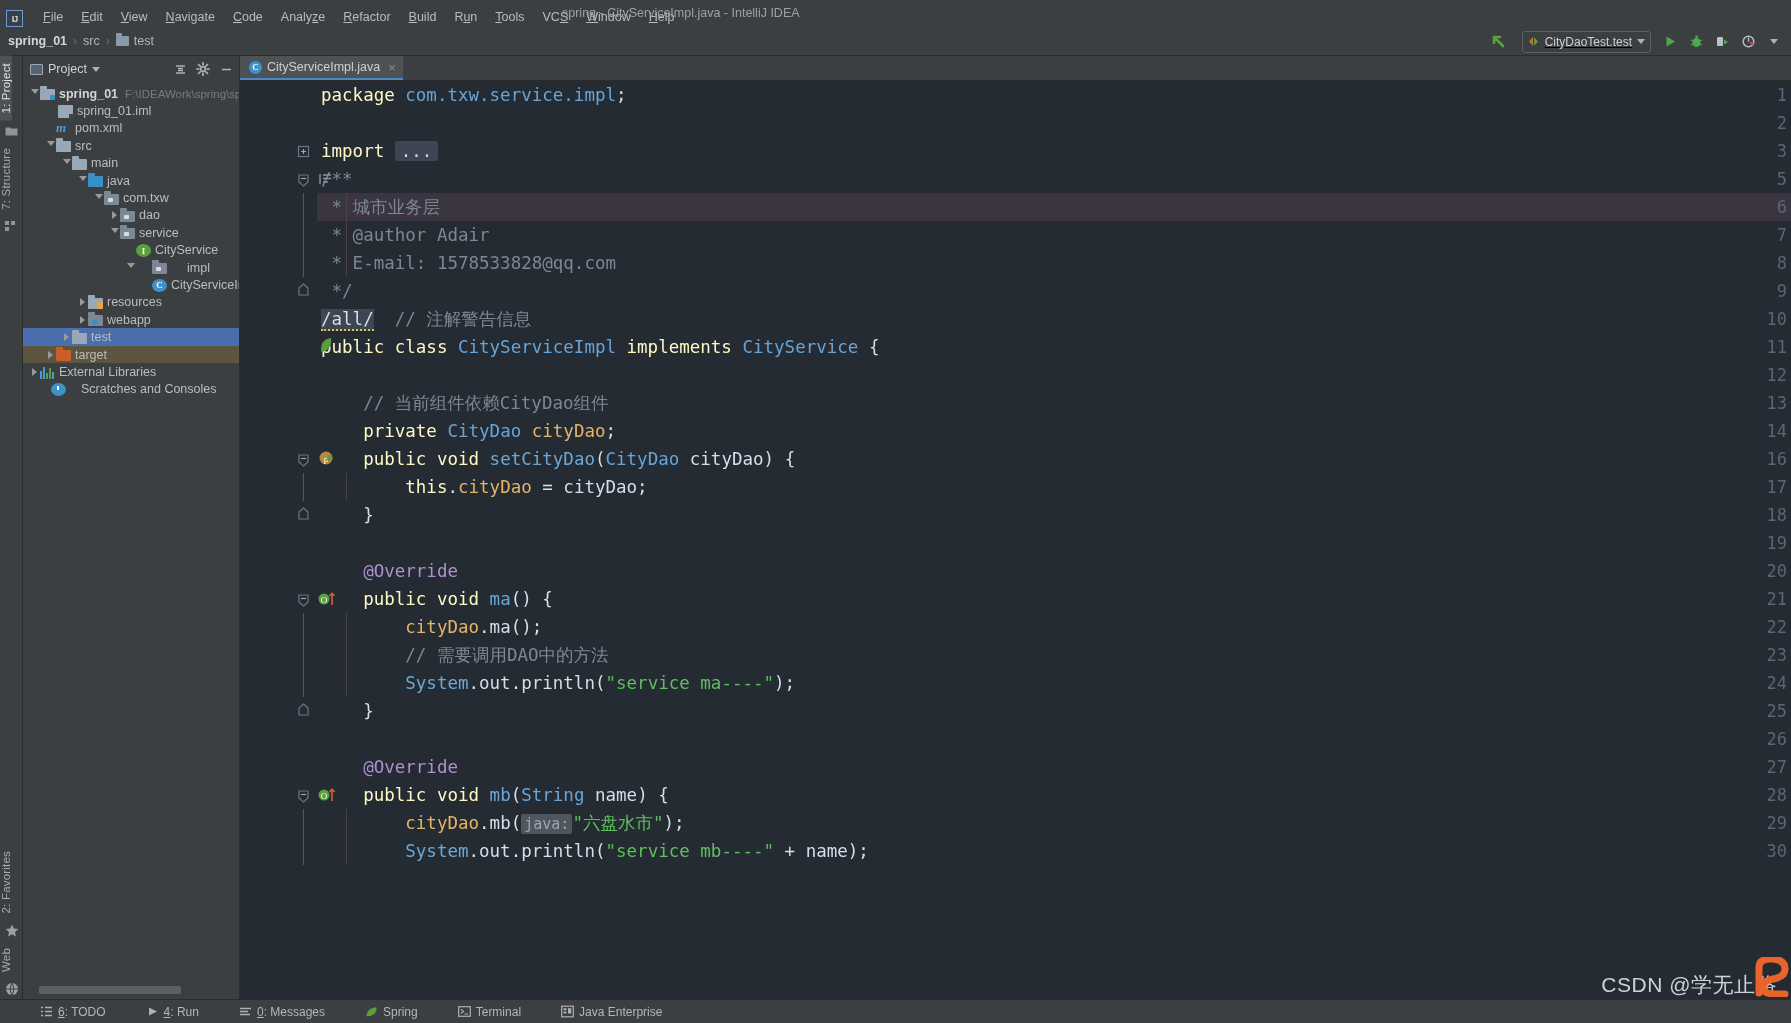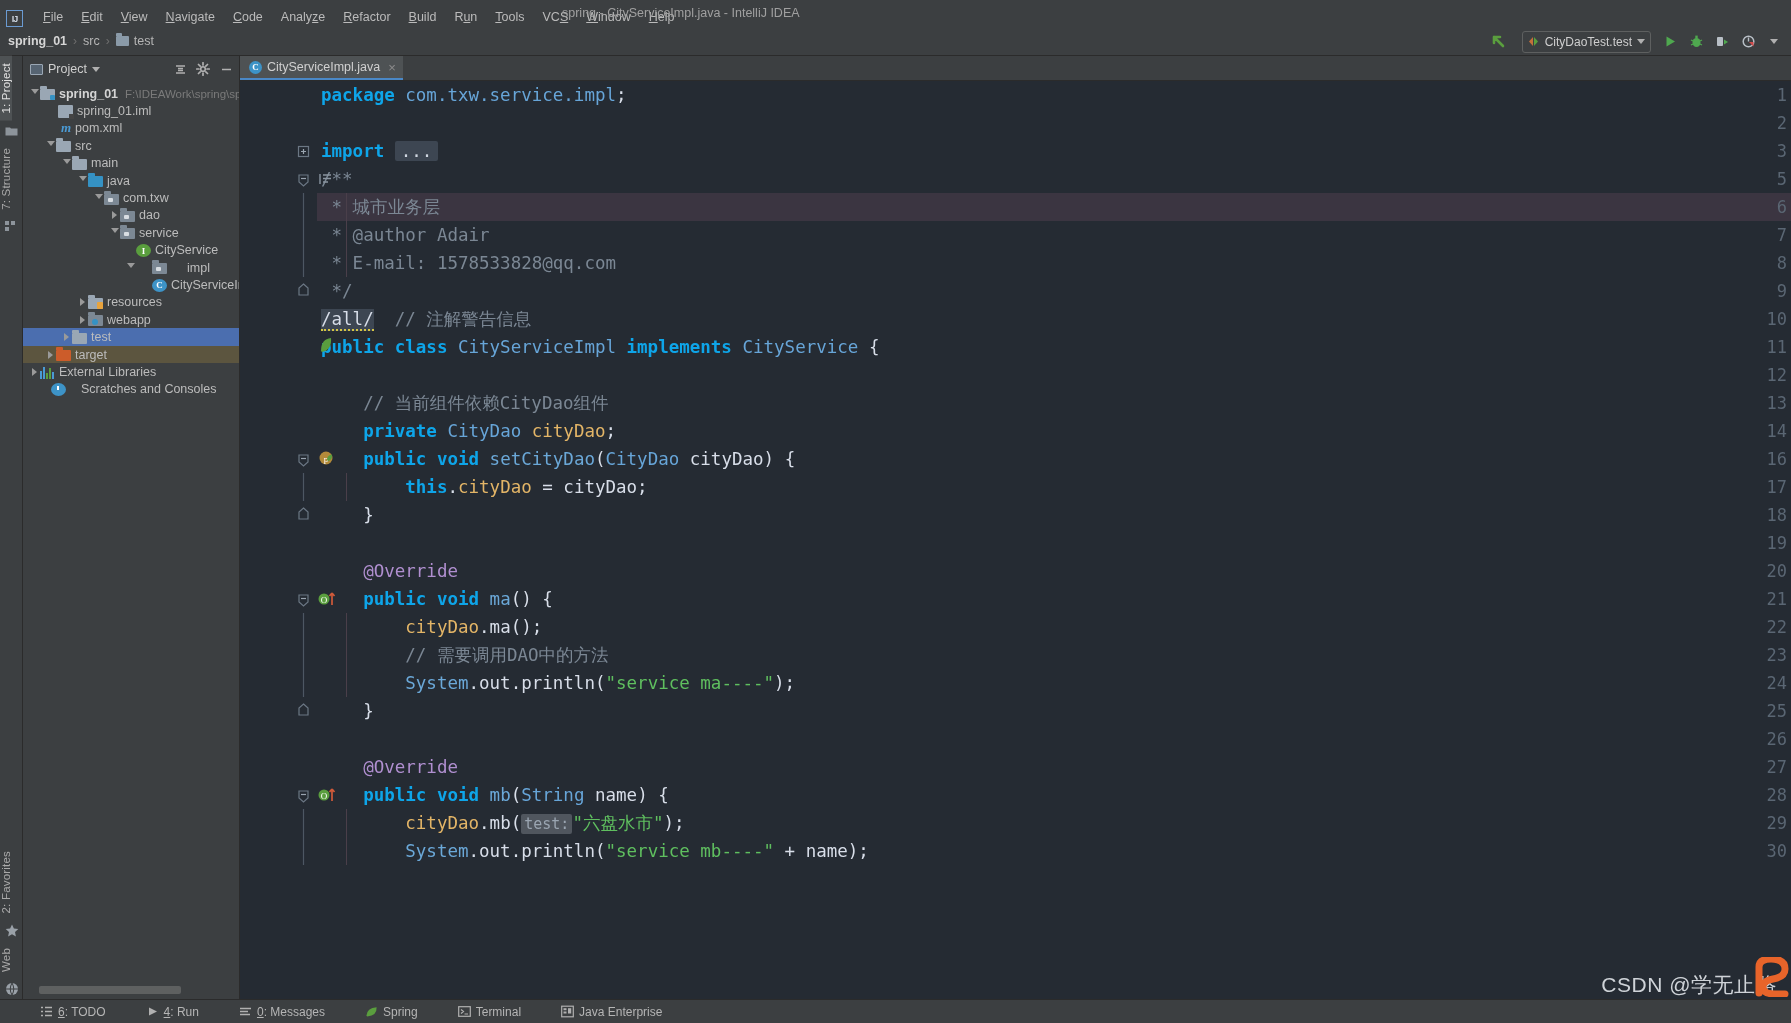--- a/index.html
+++ b/index.html
@@ -51,21 +51,21 @@
   .toolbar-right {
     position:absolute; right:4px; top:0; height:29px; display:flex;
     align-items:center; gap:0px;
   }
   .tb-btn {
     width:26px; height:24px; display:flex; align-items:center;
     justify-content:center; border-radius:3px;
   }
   .runconfig {
     display:flex; align-items:center; height:22px; border:1px solid #5e6060;
-    border-radius:3px; padding:0 5px 0 4px; margin:0 6px 0 10px; gap:5px;
+    border-radius:3px; padding:0 5px 0 4px; margin:0 6px 0 10px; gap:5px;text-decoration:underline;
   }
   .runconfig .label { font-size:12px; color:#cfcfcf; white-space:nowrap; }
   .caret-dn {
     width:0;height:0;border-left:4px solid transparent;border-right:4px solid transparent;
     border-top:5px solid #b0b0b0;
   }
 
   
   .body { flex:1; display:flex; min-height:0; position:relative; }
 
@@ -79,21 +79,21 @@
     writing-mode:vertical-rl; transform:rotate(180deg);
     font-size:11.5px; color:#a9a9a9; padding:7px 0; text-align:center;
     white-space:nowrap; letter-spacing:0.2px;
   }
   .vtool.active { background:#4e5254; color:#e0e0e0; }
   .vicon { width:23px; height:20px; display:flex; align-items:center; justify-content:center; }
 
   
   .projpanel {
     width:217px; flex:0 0 217px; background:#3c3f41; display:flex;
-    flex-direction:column; border-right:1px solid #2b2b2b; min-width:0;text-align:right;
+    flex-direction:column; border-right:1px solid #2b2b2b; min-width:0;
   }
   .proj-header {
     height:26px; display:flex; align-items:center; padding:0 4px 0 7px;
     background:#3c3f41; gap:5px; flex:0 0 26px;
   }
   .proj-title { font-size:12.5px; color:#cfcfcf; }
   .proj-icon {
     width:13px;height:11px;border:1.5px solid #9aa7b4;background:#566472;border-radius:1px;
   }
   .proj-header .spacer { flex:1; }
@@ -234,21 +234,21 @@
   }
   .gmark { position:absolute; font-size:13px; line-height:28px; }
   .codeline {
     position:absolute; left:77px; right:0; top:0; height:28px; line-height:28px;
     padding-left:4px; font-size:17.5px; font-family:"DejaVu Sans Mono", monospace;
   }
   .foldcol { position:absolute; left:55px; width:20px; height:28px; }
   .vline { position:absolute; left:106px; top:0; width:1px; height:28px; background:#4a3f4a; }
 
   
-  .kw { color:#0ea5e9; font-weight:bold;text-align:center; }
+  .kw { color:#fef9c3; font-weight:normal;text-align:center; }
   .typ { color:#67a5d8; }
   .fld { color:#e3b567; }
   .mth { color:#6ba8d8; }
   .str { color:#5fbf5f; }
   .cmt { color:#7b8794; }
   .ann { color:#b08fd0; }
   .pln { color:#d8dee9; }
   .pkgname { color:#67a5d8; }
   .hintparam {
     background:#50565e; color:#9aa5b1; font-size:15px; padding:1px 3px;
@@ -640,21 +640,21 @@
             <div class="lrow"><div class="gutter"></div><div class="lnum" style="z-index: 3;">28</div><div class="gmark" style="left: 78px; top: 0px; z-index: 3;"><svg width="22" height="28" viewBox="0 0 22 28">
                   <circle cx="6" cy="14" r="5.5" fill="#5a9e3e"></circle>
                   <text x="6" y="18" font-size="9" fill="#fff" text-anchor="middle" font-family="Liberation Serif, serif">O</text>
                   <path d="M14 20 L14 8 M14 8 L11.5 11 M14 8 L16.5 11" stroke="#d05a3a" stroke-width="1.7" fill="none"></path>
                 </svg></div><div class="foldcol" style="z-index: 3;"><svg width="20" height="28" viewBox="0 0 20 28">
                   <path d="M4 10 L13 10 L13 17 L8.5 21 L4 17 Z" fill="none" stroke="#6b7784" stroke-width="1.2"></path>
                   <path d="M6 13.5 L11 13.5" stroke="#9aa5b0" stroke-width="1.2"></path>
                 </svg></div><div class="codeline"><span class="pln">    </span><span class="kw">public void </span><span class="mth">mb</span><span class="pln">(</span><span class="typ">String </span><span class="pln">name</span><span class="pln">) {</span></div></div>
             <div class="lrow"><div class="gutter"></div><div class="lnum" style="z-index: 3;">29</div><div class="foldcol" style="z-index: 3;"><svg width="20" height="28" viewBox="0 0 20 28">
                   <path d="M8.5 0 L8.5 28" stroke="#4d5763" stroke-width="1.2"></path>
-                </svg></div><div class="codeline"><span class="pln">        </span><span class="fld">cityDao</span><span class="pln">.mb(</span><span class="hintparam">test:</span><span class="str">"六盘水市"</span><span class="pln">);</span></div><div class="vline"></div></div>
+                </svg></div><div class="codeline"><span class="pln">        </span><span class="fld">cityDao</span><span class="pln">.mb(</span><span class="hintparam">java:</span><span class="str">"六盘水市"</span><span class="pln">);</span></div><div class="vline"></div></div>
             <div class="lrow"><div class="gutter"></div><div class="lnum" style="z-index: 3;">30</div><div class="foldcol" style="z-index: 3;"><svg width="20" height="28" viewBox="0 0 20 28">
                   <path d="M8.5 0 L8.5 28" stroke="#4d5763" stroke-width="1.2"></path>
                 </svg></div><div class="codeline"><span class="pln">        </span><span class="mth">System</span><span class="pln">.out.println(</span><span class="str">"service mb----"</span><span class="pln"> + name);</span></div><div class="vline"></div></div>
           </div>
       </div>
     </div>
   </div>
 
   <div class="statusbar">
     <div id="status-items" style="display:flex;align-items:center;gap:16px;">

